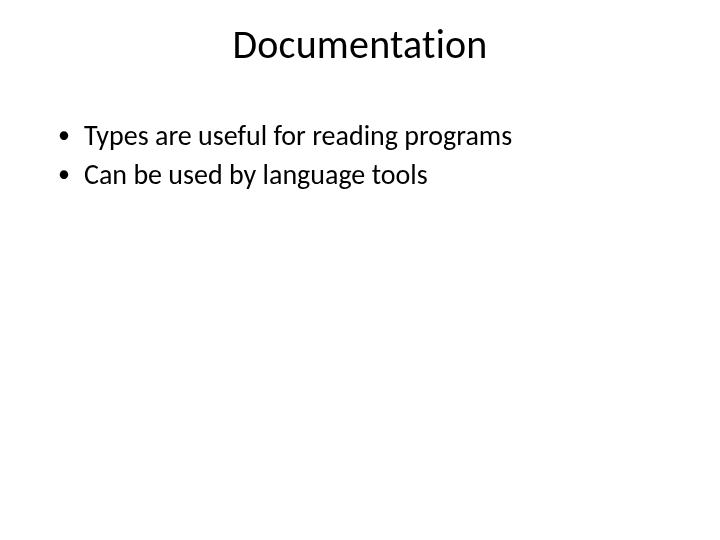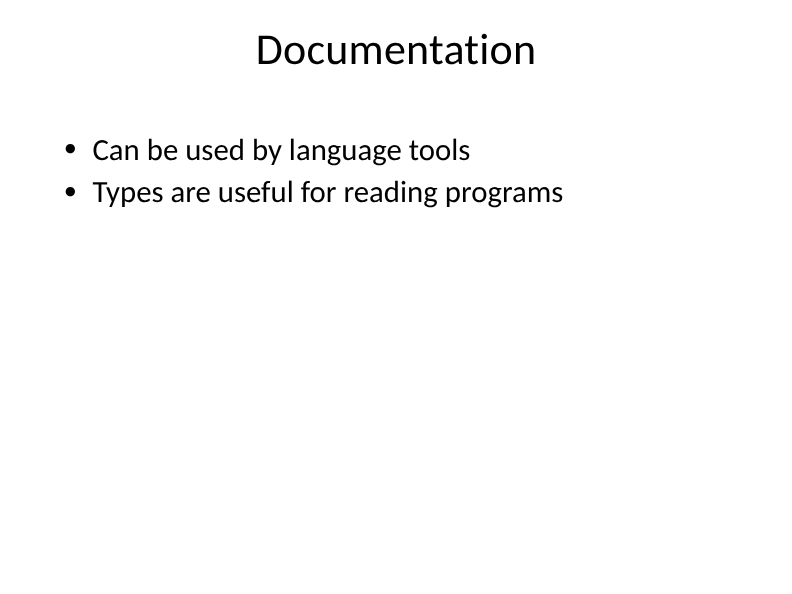--- a/index.html
+++ b/index.html
@@ -55,17 +55,17 @@
     line-height: 1.45;
   }
 </style>
 </head>
 <body>
 
 <div class="slide">
   <div class="title">Documentation</div>
   <div class="body">
     <ul class="bullets">
+      <li>Types are useful for reading programs</li>
       <li>Can be used by language tools</li>
-      <li>Types are useful for reading programs</li>
     </ul>
   </div>
 </div>
 
 </body></html>

